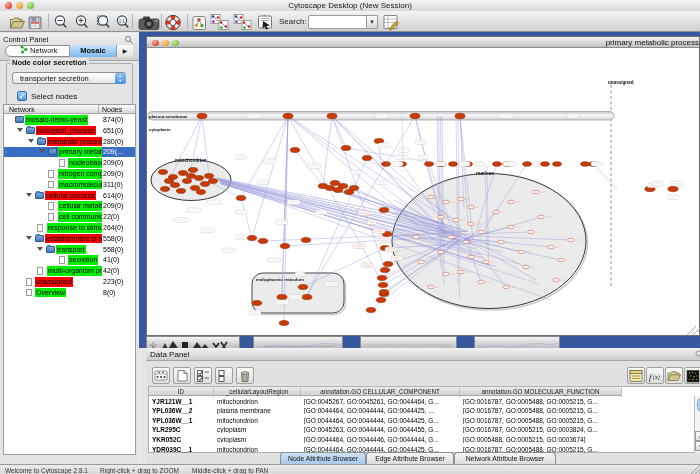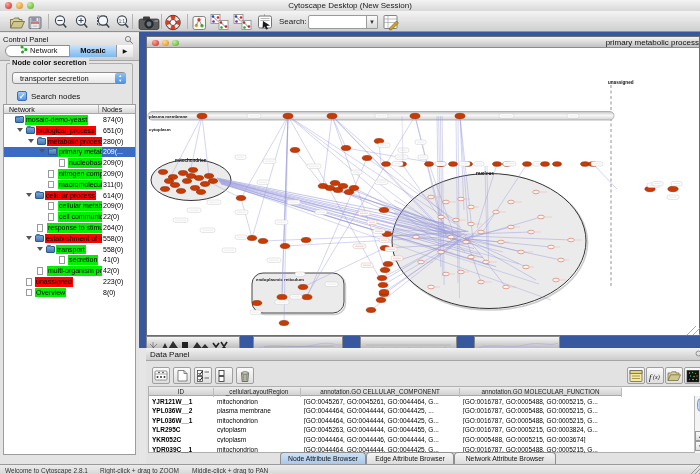--- a/index.html
+++ b/index.html
@@ -177,21 +177,21 @@
         <line x1="2" y1="2" x2="6" y2="4.5" stroke="#2aa52a" stroke-width="0.7"></line>
         <line x1="6" y1="4.5" x2="2.5" y2="7" stroke="#2aa52a" stroke-width="0.7"></line>
       </svg> Network</div>
   <div id="tab-mosaic" class="abs2">Mosaic</div>
   <div id="tab-arrow">▶</div>
   <div id="cp-group"></div>
   <div id="cp-group-title">Node color secretion</div>
   <div id="cp-combo">transporter secretion</div>
   <div id="cp-combo-btn">▲<br>▼</div>
   <div id="cp-check">✓</div>
-  <div id="cp-check-label">Search nodes</div>
+  <div id="cp-check-label">Select nodes</div>
   <div id="cp-tree">
     <div id="tree-head">
         <span class="c1">Network</span>
         <span class="dv"></span>
         <span class="c2">Nodes</span>
       </div>
     <div id="tree-rows">
 <div class="trow" style="top:9.5px;">
           <span class="fold" style="left:11px"></span>
           <span class="lbl gbg" style="left:21px;max-width:77px">mosaic-demo-yeast</span>

